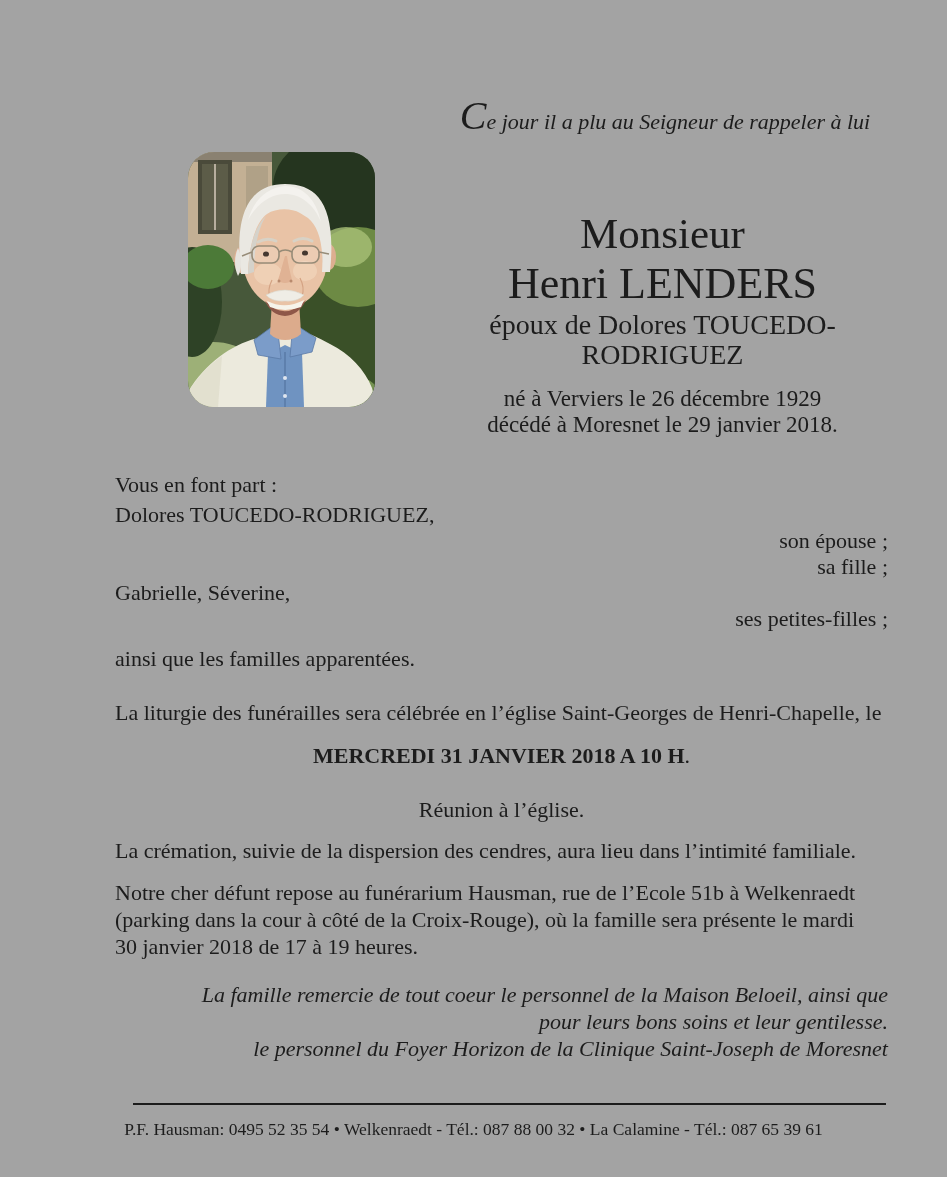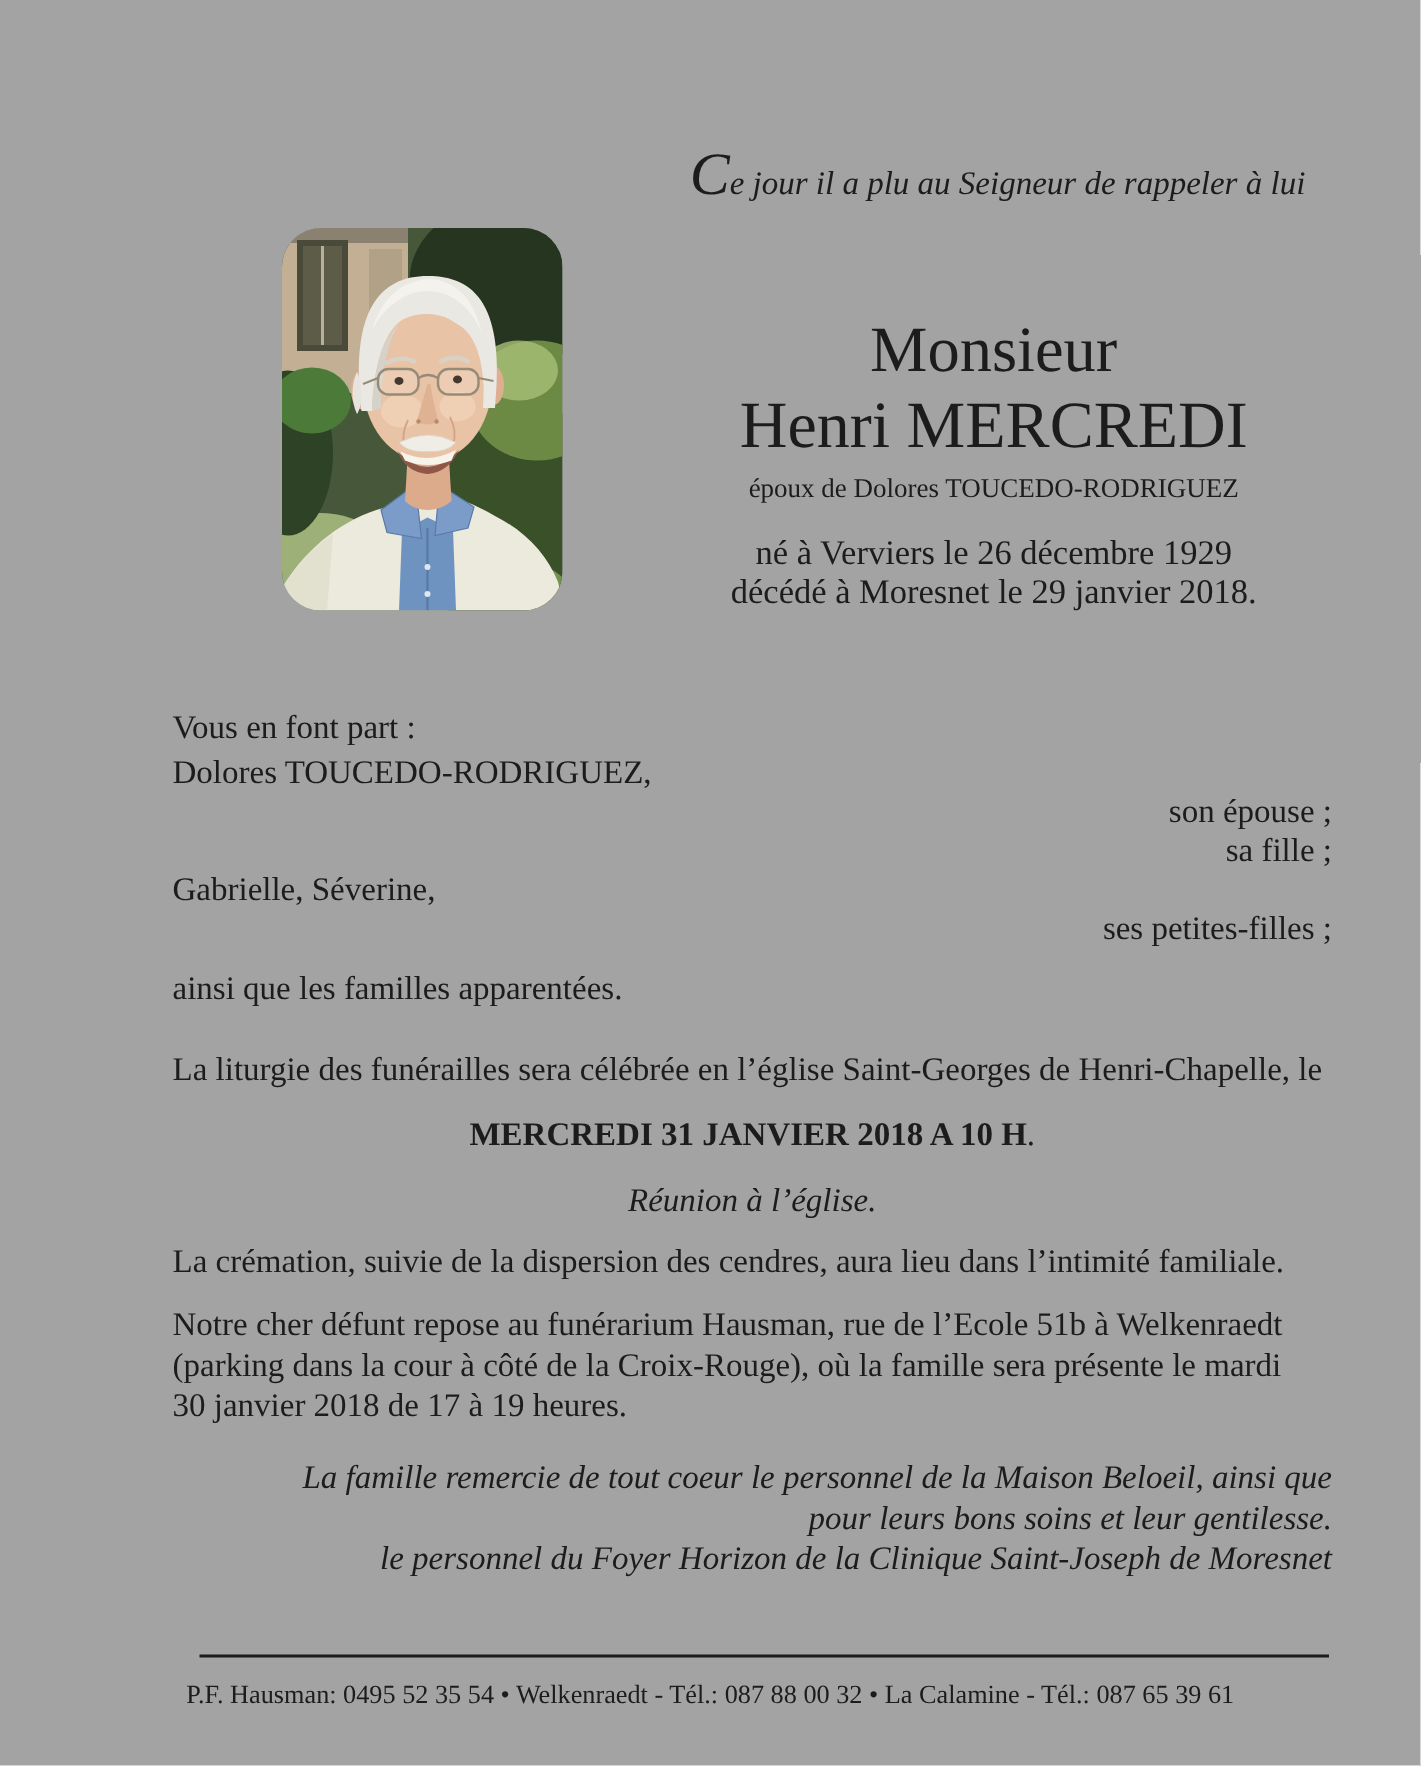--- a/index.html
+++ b/index.html
@@ -21,32 +21,32 @@
   
   .portrait{
     position:absolute;left:188px;top:152px;width:187px;height:255px;
     border-radius:26px;overflow:hidden;
   }
   .portrait svg{display:block;width:187px;height:255px;}
   
   .header-block{position:absolute;left:420px;top:186px;width:485px;text-align:center;margin-top:24px;}
   .hb-title{font-size:43px;line-height:48px;}
   .hb-name{font-size:44px;line-height:52px;}
-  .hb-spouse{font-size:18px;line-height:30px;}
+  .hb-spouse{font-size:28px;line-height:30px;}
   .hb-dates{margin-top:16px;font-size:23px;line-height:27px;}
   
   .body{position:absolute;left:115px;top:472px;width:773px;font-size:22px;}
   .line{line-height:26px;}
   .intro{margin-bottom:4px;}
   .rel{text-align:right;}
   .closing{margin-top:14px;}
   .para-liturgy{margin-top:28px;}
   .para-date{margin-top:17px;text-align:center;font-weight:bold;}
   .para-date .dot{font-weight:normal;}
-  .para-meeting{margin-top:18px;text-align:center;font-style:italic;}
+  .para-meeting{margin-top:28px;text-align:center;}
   .para-cremation{margin-top:15px;}
   .para-repose{margin-top:15px;}
   .para-repose .line{line-height:27px;}
   .thanks{margin-top:21px;text-align:right;font-style:italic;}
   .thanks .line{line-height:27px;}
   
   .footer-rule{position:absolute;left:133px;top:1103px;width:753px;height:2px;background:#1c1c1c;}
   .footer-text{position:absolute;left:0;top:1117px;width:947px;text-align:center;font-size:17.5px;line-height:24px;}
 </style>
 </head>
@@ -123,21 +123,21 @@
       <path d="M112,126 Q117,136 114,144" stroke="#d4a384" stroke-width="1.2" fill="none"></path>
 
       <path d="M77,149 Q97,170 118,148 Q111,163 97,164 Q83,163 77,149 Z" fill="#8e5748"></path>
       <path d="M79,149 Q97,158 116,148 L113,155 Q97,161 82,155 Z" fill="#f6f3ea"></path>
       <path d="M78,143 Q97,133 116,143 Q110,150 97,149 Q84,150 78,143 Z" fill="#efede6" stroke="#d9d5ca" stroke-width="0.6"></path>
     </svg>
   </div>
 
   <div class="header-block">
     <div class="hb-title">Monsieur</div>
-    <div class="hb-name">Henri MERCREDI</div>
+    <div class="hb-name">Henri LENDERS</div>
     <div class="hb-spouse">époux de Dolores TOUCEDO-RODRIGUEZ</div>
     <div class="hb-dates">
       <div class="line">né à Verviers le 26 décembre 1929</div>
       <div class="line">décédé à Moresnet le 29 janvier 2018.</div>
     </div>
   </div>
 
   <div class="body">
     <div class="line intro">Vous en font part :</div>
 

